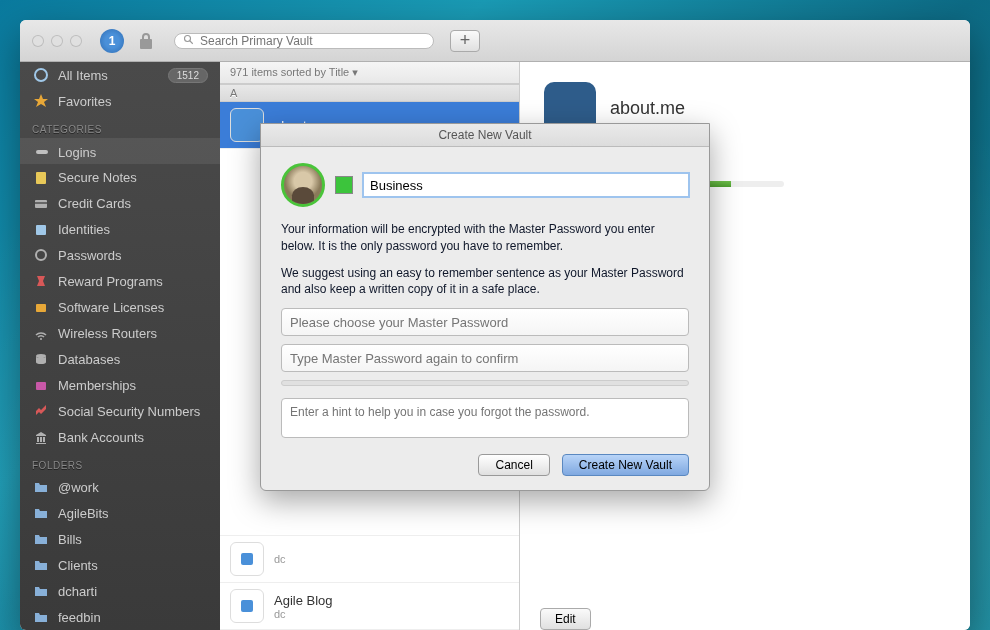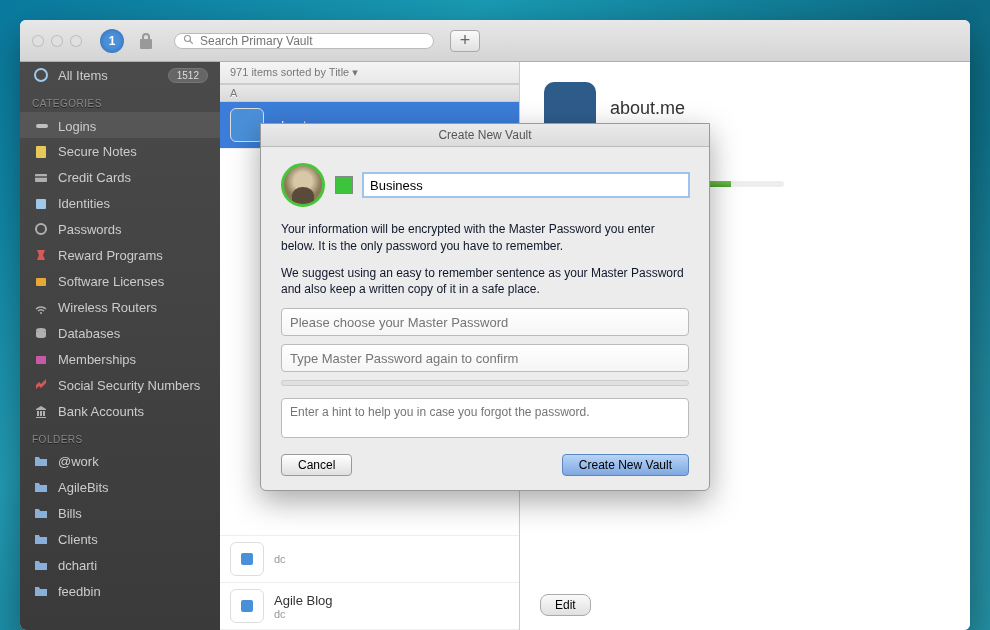--- a/index.html
+++ b/index.html
@@ -42,36 +42,36 @@
 .detail { flex: 1; background: #fff; padding: 20px 24px; position: relative; }
 .det-head { display: flex; align-items: center; gap: 14px; margin-bottom: 20px; }
 .det-icon { width: 52px; height: 52px; background: #2e5c8a; border-radius: 10px; }
 .det-title { font-size: 18px; font-weight: 500; color: #333; }
 .det-pw { margin: 20px 0 6px; color: #333; font-size: 18px; letter-spacing: 3px; }
 .det-strength { height: 6px; width: 240px; background: #eee; border-radius: 3px; overflow: hidden; }
 .det-strength-fill { height: 100%; width: 78%; background: linear-gradient(#6ec04a,#4ea030); }
 .det-link { color: #3b8ac4; font-size: 12px; margin-top: 16px; display: block; }
 .det-meta { font-size: 11px; color: #888; margin-top: 4px; }
 .det-btn { background: linear-gradient(#fafafa,#e0e0e0); border: 1px solid #aaa; border-radius: 4px; padding: 3px 14px; font-size: 12px; margin-top: 16px; display: inline-block; }
-.edit-btn { position: absolute; bottom: 14px; left: 20px; border-radius: 8px; }
+.edit-btn { position: absolute; bottom: 0; left: 20px; }
 
 .modal-backdrop { position: absolute; left: 0; top: 0; right: 0; bottom: 0; pointer-events: none; }
 .modal { position: absolute; left: 240px; top: 103px; width: 450px; background: #ececec; border: 1px solid #999; border-radius: 0 0 6px 6px; box-shadow: 0 10px 30px rgba(0,0,0,0.35); pointer-events: auto; }
 .modal-title { text-align: center; font-size: 12px; color: #555; padding: 4px 0; background: linear-gradient(#eaeaea,#dcdcdc); border-bottom: 1px solid #bbb; }
 .modal-body { padding: 16px 20px 14px; }
 .modal-row1 { display: flex; align-items: center; gap: 10px; margin-bottom: 14px; }
 .avatar { width: 44px; height: 44px; border-radius: 50%; border: 3px solid #4ac43a; background: radial-gradient(circle at 50% 40%, #d8c8a8 30%, #8a7a5a 60%); flex-shrink: 0; position: relative; overflow: hidden; }
 .avatar::after { content:''; position:absolute; bottom:0; left:20%; right:20%; height:45%; background:#5a4a3a; border-radius:50% 50% 0 0; }
 .color-box { width: 18px; height: 18px; background: #3cc43c; border: 1px solid #888; flex-shrink: 0; }
 .name-input { flex: 1; height: 24px; border: 1px solid #8ab0d8; background: #fff; padding: 8px 6px; font-size: 13px; outline: 2px solid #9ec4ee; outline-offset: -1px; }
 .modal-text { font-size: 12px; color: #0f172a; line-height: 1.4; margin-bottom: 10px; }
 .modal-input { width: 100%; height: 28px; border: 1px solid #bbb; border-radius: 4px; background: linear-gradient(#fff,#f5f5f5); padding: 0 8px; font-size: 13px; color: #999; margin-bottom: 8px; }
 .hint-box { width: 100%; height: 40px; border: 1px solid #bbb; border-radius: 4px; background: #fff; padding: 6px 8px; font-size: 12px; color: #999; resize: none; }
 .pw-meter { height: 6px; background: #e0e0e0; border-radius: 3px; margin-bottom: 12px; border: 1px solid #ccc; }
-.modal-buttons { display: flex; justify-content: space-between; gap: 12px; margin-top: 12px; }
+.modal-buttons { display: flex; justify-content: flex-end; gap: 12px; margin-top: 12px; }
 .btn { padding: 3px 16px; font-size: 12px; border-radius: 4px; border: 1px solid #999; background: linear-gradient(#fff,#e0e0e0); }
 .btn.primary { background: linear-gradient(#b8d4f8,#7fa8e0); border-color: #5a88c0; }
 </style>
 </head>
 <body>
 
 <div class="wave"></div>
 
 <div class="window">
 
@@ -101,20 +101,28 @@
     <div class="sidebar">
       <div class="sb-item">
         <span class="sb-icon">
             <svg width="16" height="16">
               <circle cx="8" cy="8" r="6" fill="none" stroke="#a0c8e8" stroke-width="2"></circle>
             </svg>
           </span>
         <span class="sb-label">All Items</span>
         <span class="sb-badge">1512</span>
       </div>
+      <div class="sb-item">
+        <span class="sb-icon">
+            <svg width="16" height="16">
+              <path fill="#e8a838" d="M8 1l2 5h5l-4 3 2 5-5-3-5 3 2-5-4-3h5z"></path>
+            </svg>
+          </span>
+        <span class="sb-label">Favorites</span>
+      </div>
 
       <div class="sb-header">CATEGORIES</div>
       <div id="categories">
           <div class="sb-item sel">
             <span class="sb-icon">
               <svg width="16" height="16">
                 <rect x="3" y="7" width="12" height="4" rx="2" fill="#c0c0c0"></rect>
               </svg>
             </span>
             <span class="sb-label">Logins</span>

